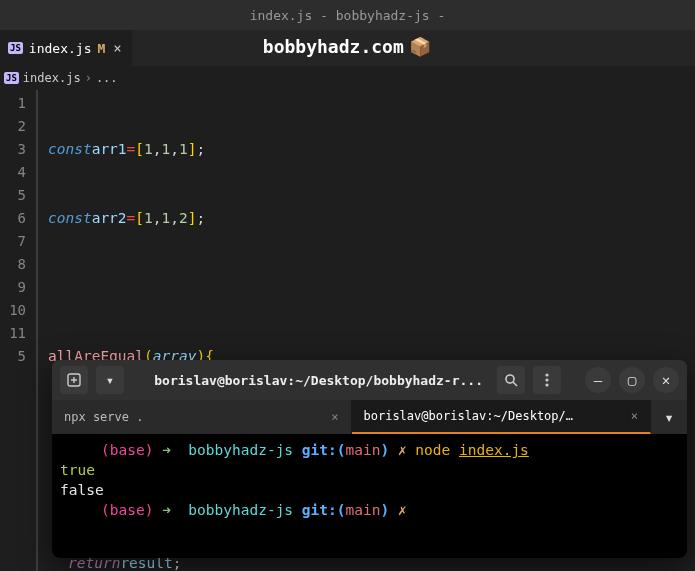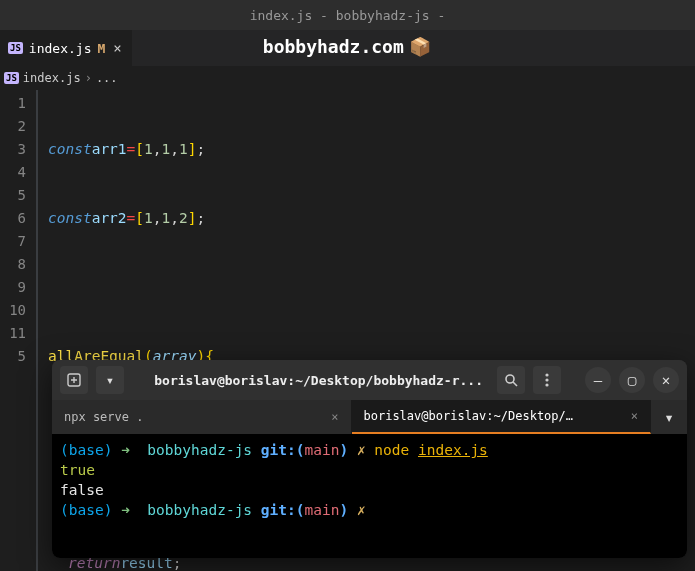--- a/index.html
+++ b/index.html
@@ -95,21 +95,21 @@
   border-left: 2px solid #3a3d41;
   padding-left: 10px;
   position: relative;
 }
 .coderow { height: 23px; display: flex; }
 .k-const { color: #569cd6; font-style: italic; }
 .k-func { color: #569cd6; font-style: italic; }
 .k-new { color: #569cd6; font-style: italic; }
 .k-return { color: #c586c0; font-style: italic; }
 .var { color: #9cdcfe; }
-.fn { color: #fde047; }
+.fn { color: #fca5a5; }
 .cls { color: #4ec9b0; font-style: italic; }
 .num { color: #b5cea8; }
 .op-red { color: #f44747; }
 .punc { color: #d4d4d4; }
 .brk-y { color: #ffd700; }
 .brk-p { color: #da70d6; }
 .prop { color: #9cdcfe; }
 .param { color: #9cdcfe; font-style: italic; }
 .ind { display: inline-block; }
 .w1 { width: 20px; }
@@ -192,21 +192,21 @@
 }
 .term-body {
   flex: 1;
   background: #000;
   padding: 6px 8px;
   font-size: 14.5px;
   line-height: 20px;
   color: #ddd;
   white-space: pre;
 }
-.t-gray { color: #0ea5e9; }
+.t-gray { color: #ec4899; margin-left: 41px; }
 .t-green { color: #7fbf7f; }
 .t-blue { color: #5fafff; font-weight: bold; }
 .t-cyan { color: #5fd7d7; }
 .t-red { color: #e06c75; margin-top: 22px; }
 .t-yellow { color: #d7af5f; }
 .t-white { color: #eab308; text-align: right; }
 .t-under { text-decoration: underline; }
 .out-true { color: #b9ca4a; }
 .out-false { color: #e5e5e5; }
 </style>

